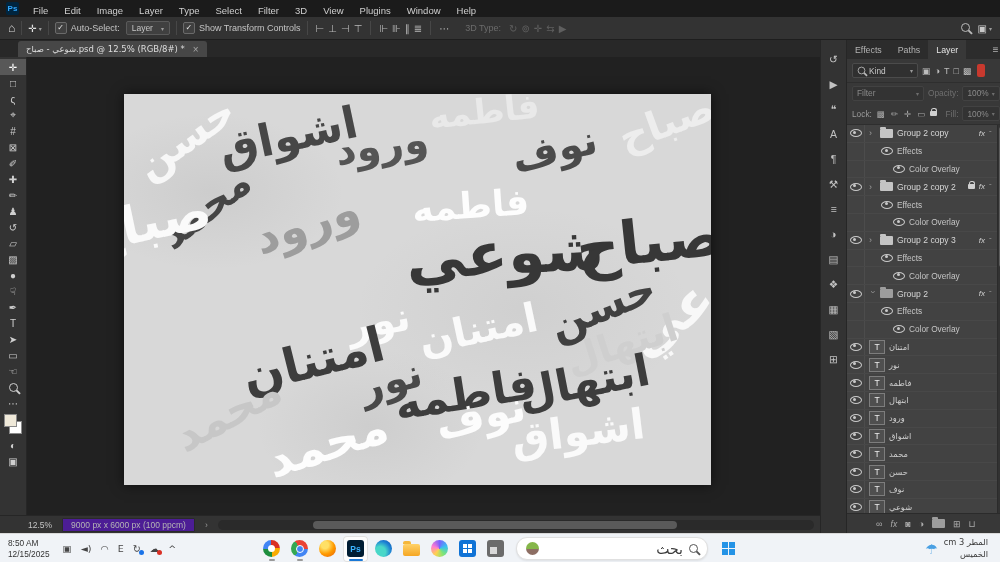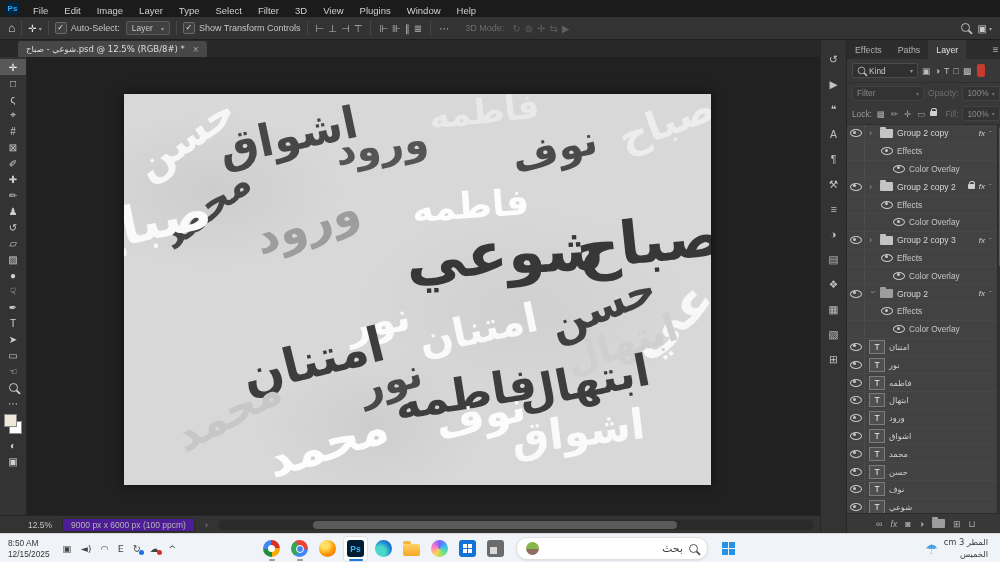--- a/index.html
+++ b/index.html
@@ -128,21 +128,21 @@
   .kind-edge{border-radius:50%;background:radial-gradient(circle at 30% 70%,#48d7c8 0 32%,#1b7fd4 65%,#114f9e 100%)}
   .kind-folder{height:12px;margin-top:3px;background:linear-gradient(#ffd269,#f5a623);border-radius:2px;position:relative}
   .kind-folder::before{content:"";position:absolute;top:-3px;left:0;width:8px;height:3px;background:#f5b73b;border-radius:2px 2px 0 0}
   .kind-copilot{border-radius:50%;background:conic-gradient(#7b61ff,#39c0f0,#7ce577,#ffd14f,#ff7bd1,#7b61ff)}
   .kind-store{background:#1073d6;border-radius:3px;position:relative}
   .kind-store::after{content:"";position:absolute;left:4px;top:4px;width:9px;height:9px;background:linear-gradient(to right,transparent 4px,#1073d6 4px,#1073d6 5px,transparent 5px),linear-gradient(to bottom,transparent 4px,#1073d6 4px,#1073d6 5px,transparent 5px),#fff}
   .kind-window{background:#6b6b6b;border-radius:3px;position:relative}
   .kind-window::after{content:"";position:absolute;left:3px;bottom:3px;width:7px;height:7px;background:#d9d9d9}
   .searchpill{height:21px;border-radius:11px;background:#fff;border:1px solid #e0e0e0;box-shadow:0 1px 2px rgba(0,0,0,.08);display:flex;align-items:center;width:172px;padding:0 9px;gap:6px;margin:0 5px}
   .bingicon{width:13px;height:13px;border-radius:50%;background:linear-gradient(180deg,#86b64a 0 52%,#8d6e63 52% 100%);flex:none}
-  .stext{margin-left:auto;font-size:11px;color:#3c3c3c;font-family:"DejaVu Sans",sans-serif}
+  .stext{margin-left:auto;font-size:14px;color:#3c3c3c;font-family:"DejaVu Sans",sans-serif}
   .startbtn{width:25px;height:25px;display:flex;align-items:center;justify-content:center;border-radius:4px}
   .winlogo{display:grid;grid-template-columns:6px 6px;grid-template-rows:6px 6px;gap:1.5px}
   .winlogo i{background:#2493e6;display:block}
   .weather{position:absolute;right:6px;top:0;bottom:0;display:flex;align-items:center;gap:6px;padding:0 6px}
   .umb{font-size:14px;color:#4aa0e3;font-family:"DejaVu Sans",sans-serif}
   .wtxt{font-size:8.3px;color:#3a3a3a;line-height:1.35;text-align:right;direction:rtl;font-family:"DejaVu Sans",sans-serif}
 </style>
 </head>
 <body>
 
@@ -170,21 +170,21 @@
     <label class="chk">
         <span class="box">✓</span>
         <span>Show Transform Controls</span>
       </label>
     <span class="vsep"></span>
     <span id="align-icons"><span class="iconbtn">⊢</span><span class="iconbtn">⊥</span><span class="iconbtn">⊣</span><span class="iconbtn">⊤</span></span>
     <span class="vsep"></span>
     <span id="dist-icons"><span class="iconbtn">⊩</span><span class="iconbtn">⊪</span><span class="iconbtn">∥</span><span class="iconbtn">≣</span></span>
     <span class="vsep"></span>
     <span class="iconbtn">⋯</span>
-    <span class="mode-label">3D Mode:</span>
+    <span class="mode-label">3D Type:</span>
     <span id="mode-icons"><span class="mode-ico">↻</span><span class="mode-ico">⊚</span><span class="mode-ico">✛</span><span class="mode-ico">⇆</span><span class="mode-ico">▶</span></span>
     <span class="spacer"></span>
     <span class="iconbtn"><span class="mag"></span></span>
     <span class="opt-ws">▣<i class="dd">▾</i></span>
   </div>
 
   <div class="content">
     <div class="left-col">
       <div class="tabbar">
         <div class="doctab">

